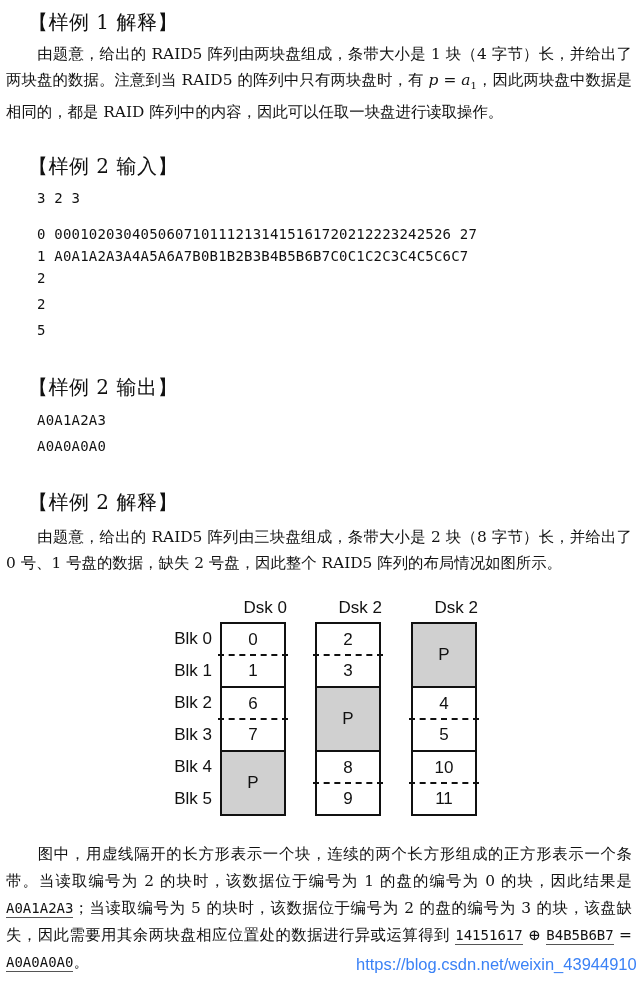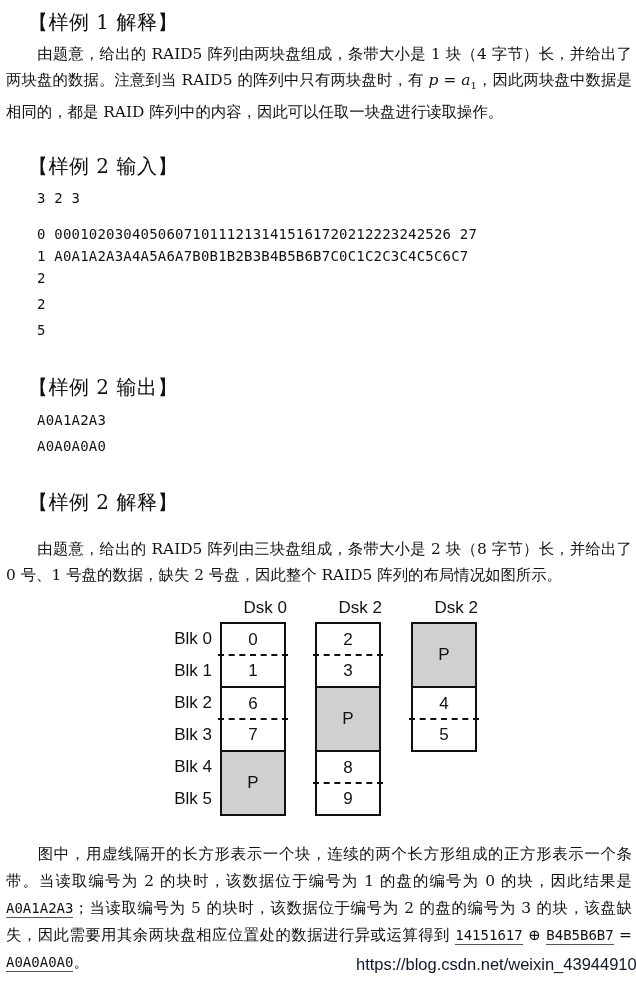--- a/index.html
+++ b/index.html
@@ -44,21 +44,21 @@
   }
   .stripe .full {
     height: 62px; line-height: 62px; text-align: center;
   }
   .stripe .dash {
     position: absolute; left: -4px; right: -4px; top: 30px; height: 0;
     border-top: 2px dashed #111;
   }
   .watermark {
     font-family: "Liberation Sans", "DejaVu Sans", sans-serif;
-    color: #0f172a; font-size: 16.5px; white-space: nowrap;
+    color: #3b82f6; font-size: 16.5px; white-space: nowrap;
   }
 </style>
 </head>
 <body>
 
 <div class="abs heading" style="left:28px; top:9px;">【样例 1 解释】</div>
 <div class="abs para" style="top:41px;">
   <span class="ind"></span><span>由题意，给出的 RAID5 阵列由两块盘组成，条带大小是 1 块（4 字节）长，并给出了两块盘的数据。注意到当 RAID5 的阵列中只有两块盘时，有 </span><span class="math"><span>p = a</span><sub style="font-style:normal;font-size:10px;">1</sub></span><span>，因此两块盘中数据是相同的，都是 RAID 阵列中的内容，因此可以任取一块盘进行读取操作。</span>
 </div>
 
@@ -68,21 +68,21 @@
 <div class="abs code" style="left:37px; top:248px;">1 A0A1A2A3A4A5A6A7B0B1B2B3B4B5B6B7C0C1C2C3C4C5C6C7</div>
 <div class="abs code" style="left:37px; top:270px;">2</div>
 <div class="abs code" style="left:37px; top:296px;">2</div>
 <div class="abs code" style="left:37px; top:322px;">5</div>
 
 <div class="abs heading" style="left:28px; top:374px;">【样例 2 输出】</div>
 <div class="abs code" style="left:37px; top:412px;">A0A1A2A3</div>
 <div class="abs code" style="left:37px; top:438px;">A0A0A0A0</div>
 
 <div class="abs heading" style="left:28px; top:489px;text-align:center;">【样例 2 解释】</div>
-<div class="abs para" style="top:536px;"><span class="ind"></span><span>由题意，给出的 RAID5 阵列由三块盘组成，条带大小是 2 块（8 字节）长，并给出了 0 号、1 号盘的数据，缺失 2 号盘，因此整个 RAID5 阵列的布局情况如图所示。</span></div>
+<div class="abs para" style="top:524px;"><span class="ind"></span><span>由题意，给出的 RAID5 阵列由三块盘组成，条带大小是 2 块（8 字节）长，并给出了 0 号、1 号盘的数据，缺失 2 号盘，因此整个 RAID5 阵列的布局情况如图所示。</span></div>
 
 <div class="dg">
   <div class="abs disk-label" style="left:221px; top:598px;">Dsk 0</div>
   <div class="abs disk-label" style="left:316px; top:598px;">Dsk 2</div>
   <div class="abs disk-label" style="left:412px; top:598px;">Dsk 2</div>
 
   <div class="abs blk-label" style="left:162px; top:629px;">Blk 0</div>
   <div class="abs blk-label" style="left:162px; top:661px;">Blk 1</div>
   <div class="abs blk-label" style="left:162px; top:693px;">Blk 2</div>
   <div class="abs blk-label" style="left:162px; top:725px;">Blk 3</div>
@@ -123,18 +123,23 @@
 
   <div class="abs disk" style="left:411px; top:622px;">
     <div class="stripe parity">
       <div class="full">P</div>
     </div>
     <div class="stripe">
       <div class="half">4</div>
       <div class="half">5</div>
       <div class="dash"></div>
     </div>
+    <div class="stripe">
+      <div class="half">10</div>
+      <div class="half">11</div>
+      <div class="dash"></div>
+    </div>
   </div>
 </div>
 
 <div class="abs para" style="top:841px; line-height:27px;"><span class="ind"></span><span>图中，用虚线隔开的长方形表示一个块，连续的两个长方形组成的正方形表示一个条带。当读取编号为 2 的块时，该数据位于编号为 1 的盘的编号为 0 的块，因此结果是 </span><span class="code-u">A0A1A2A3</span><span>；当读取编号为 5 的块时，该数据位于编号为 2 的盘的编号为 3 的块，该盘缺失，因此需要用其余两块盘相应位置处的数据进行异或运算得到 </span><span class="code-u">14151617</span><span> ⊕ </span><span class="code-u">B4B5B6B7</span><span> = </span><span class="code-u">A0A0A0A0</span><span>。</span></div>
 
 <div class="abs watermark" style="left:356px; top:955px;">https://blog.csdn.net/weixin_43944910</div>
 
 </body></html>

